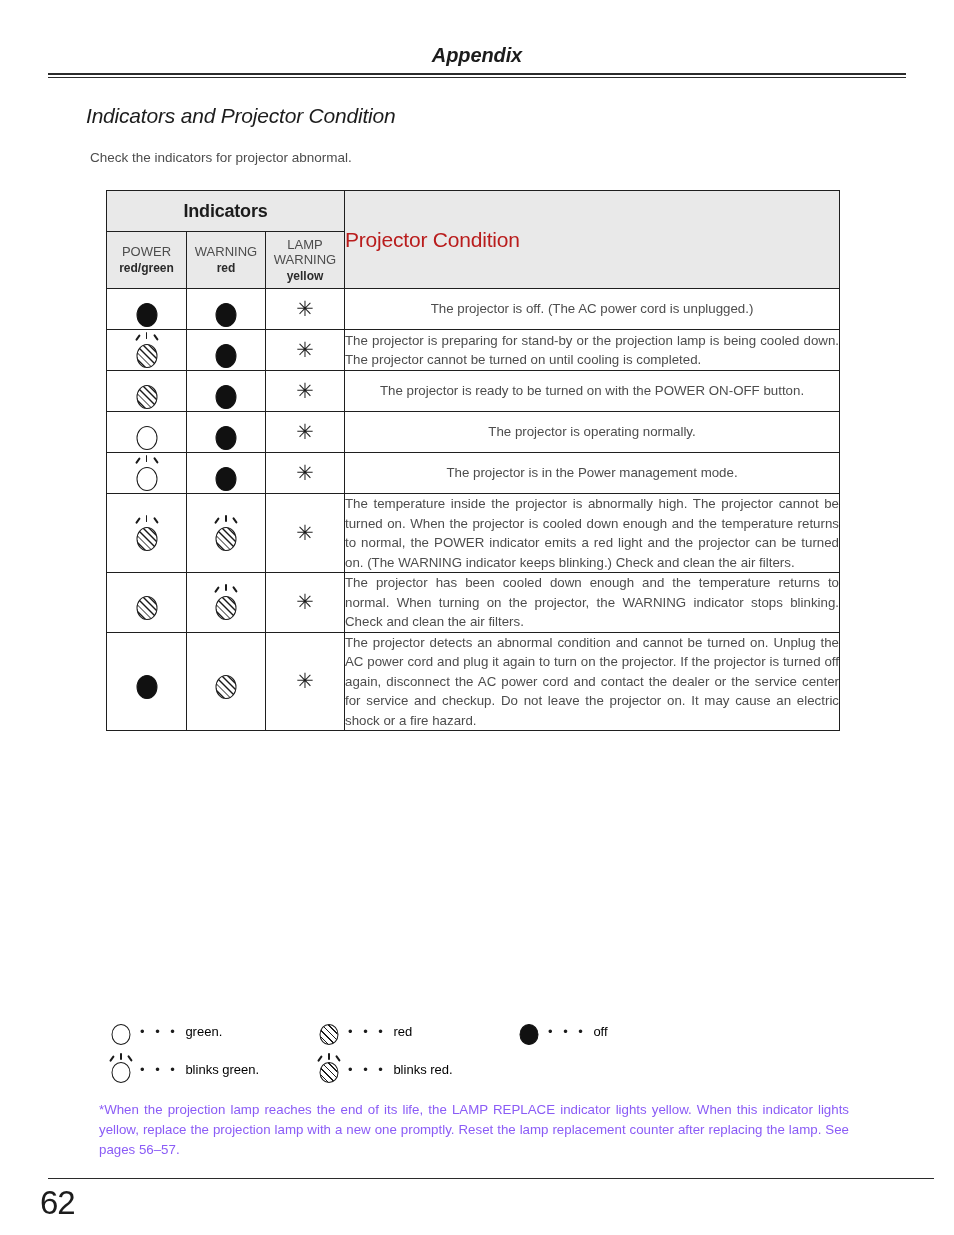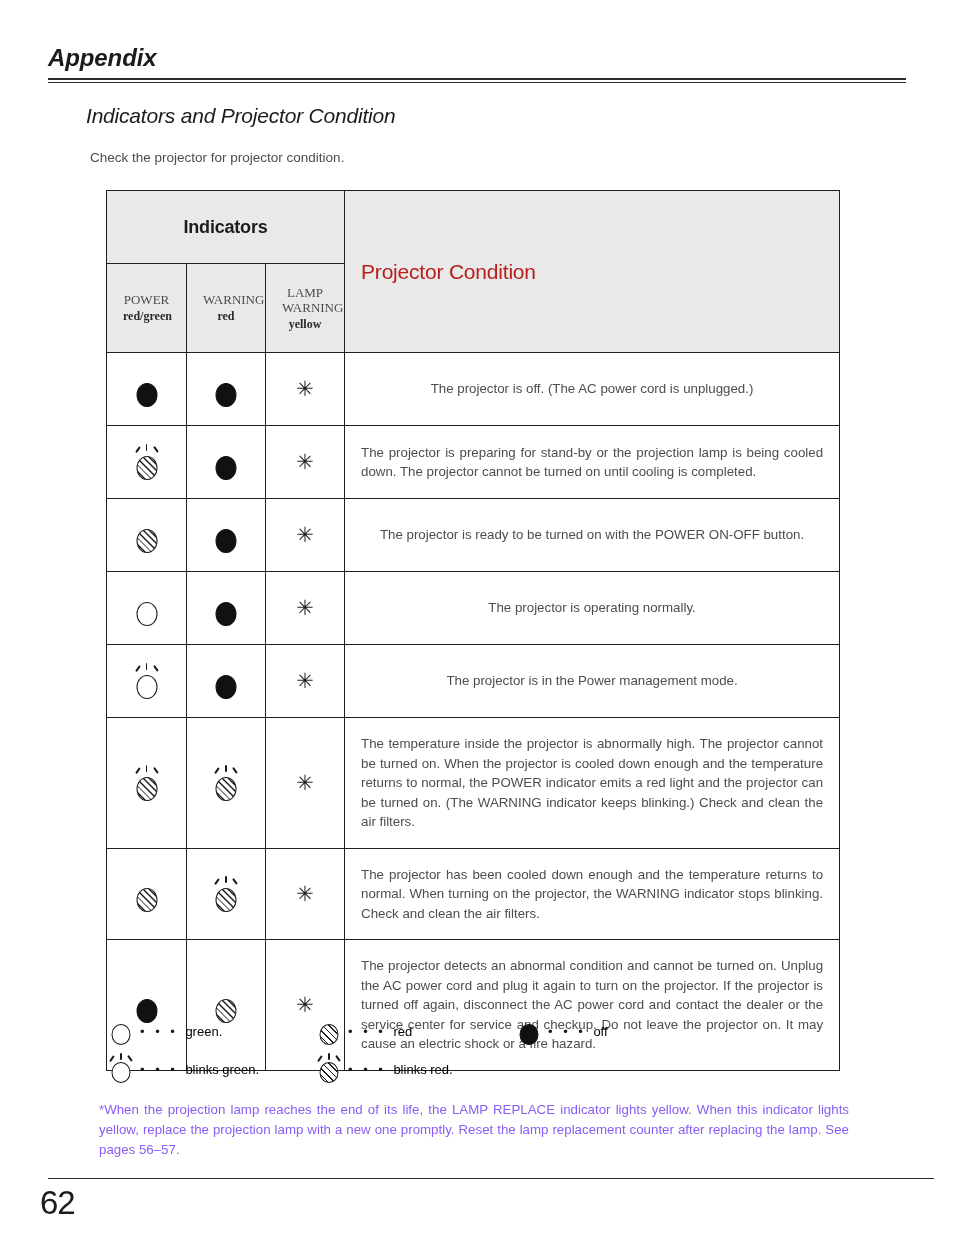--- a/index.html
+++ b/index.html
@@ -17,26 +17,27 @@
   }
 
   
   .page-head {
     position: absolute;
     left: 48px;
     top: 44px;
     width: 858px;
   }
   .page-head-title {
-    font-size: 24px;
+    font-size: 20px;
     font-weight: bold;
     font-style: italic;
     color: #1c1c1c;
     letter-spacing: -0.1px;
     margin: 0 0 6px 0;
+    text-align: center;
   }
   .rule-double {
     border-top: 2px solid #2b2b2b;
     border-bottom: 1px solid #2b2b2b;
     height: 2px;
   }
 
   
   .section-title {
     position: absolute;
@@ -60,21 +61,21 @@
   .cond-table {
     position: absolute;
     left: 106px;
     top: 190px;
     width: 733px;
     border-collapse: collapse;
     table-layout: fixed;
   }
   .cond-table td, .cond-table th {
     border: 1px solid #1f1f1f;
-    padding: 16px;
+    padding: 0;
     vertical-align: middle;
   }
   .hdr {
     background: #e9e9e9;
   }
   .hdr-indicators {
     text-align: center;
     font-size: 18px;
     font-weight: bold;
     color: #1c1c1c;
@@ -85,21 +86,20 @@
     text-align: left;
     font-size: 21px;
     font-weight: normal;
     color: #b91c1c;
     letter-spacing: -0.2px;
   }
   .hdr-sub {
     text-align: center;
     padding: 5px 2px 8px 2px;
     height: 56px;
-    font-family: Liberation Serif, serif;
   }
   .hdr-sub .nm {
     display: block;
     font-size: 13px;
     line-height: 15px;
     color: #4d4d4d;
     font-weight: normal;
   }
   .hdr-sub .cl {
     display: block;
@@ -253,21 +253,21 @@
 </style>
 </head>
 <body>
 
 <div class="page-head">
   <div class="page-head-title">Appendix</div>
   <div class="rule-double"></div>
 </div>
 
 <div class="section-title">Indicators and Projector Condition</div>
-<div class="intro-line">Check the projector for projector condition.</div>
+<div class="intro-line">Check the indicators for projector abnormal.</div>
 
 <table class="cond-table">
   <colgroup>
     <col style="width:80px">
     <col style="width:79px">
     <col style="width:79px">
     <col style="width:495px">
   </colgroup>
   <thead>
     <tr>

